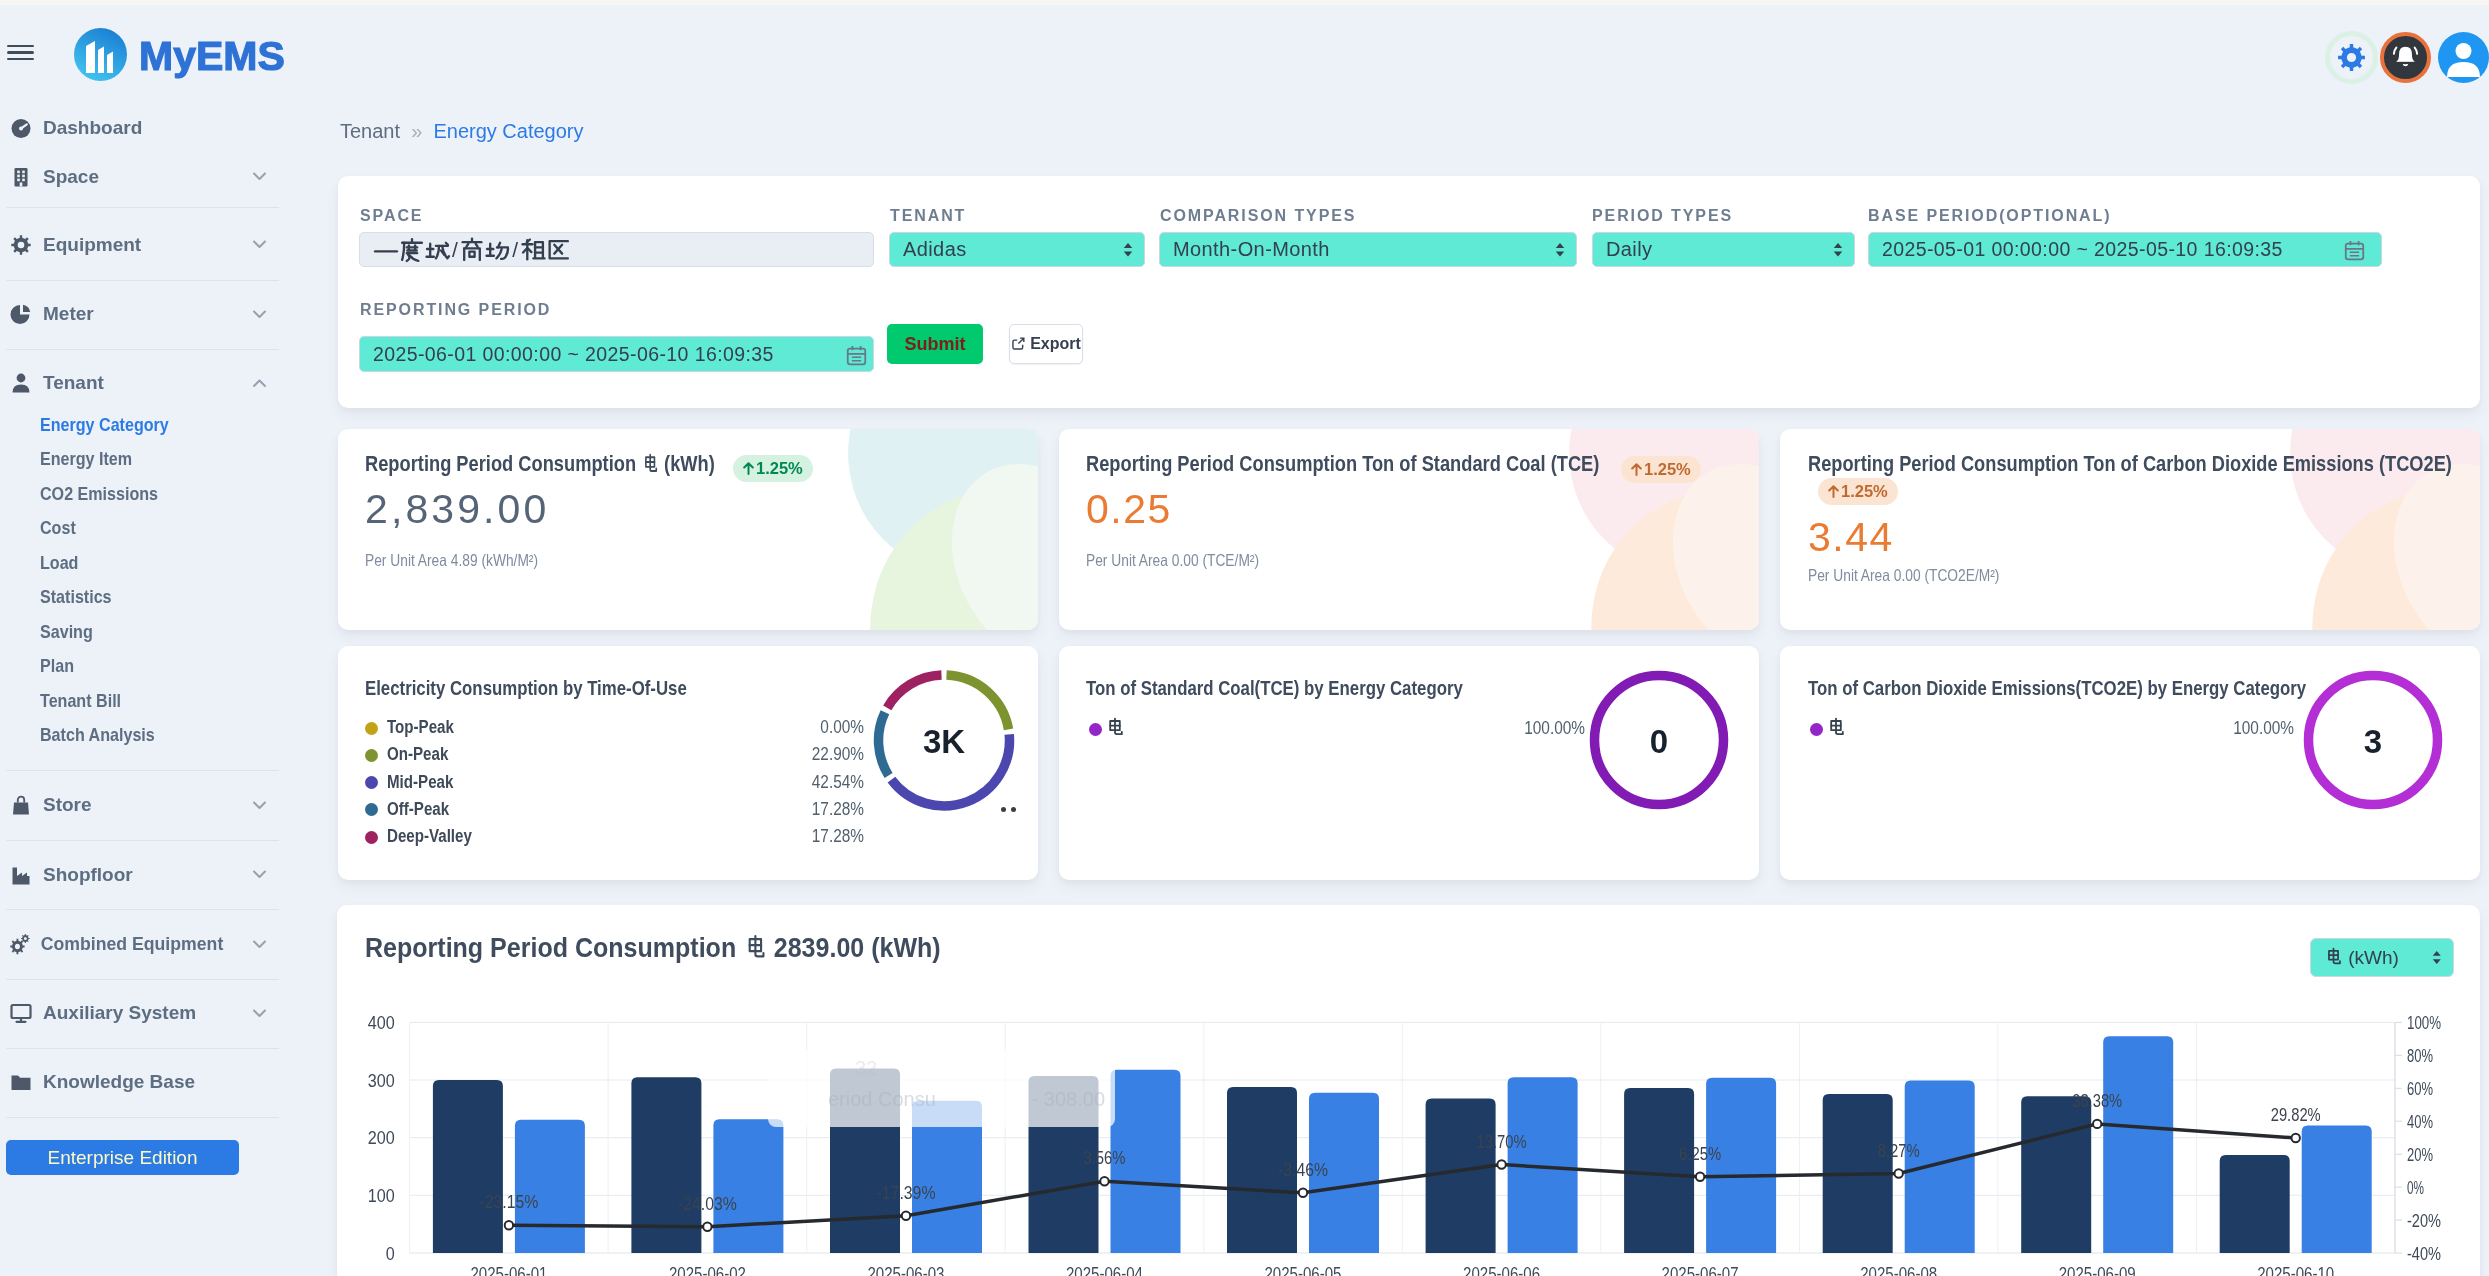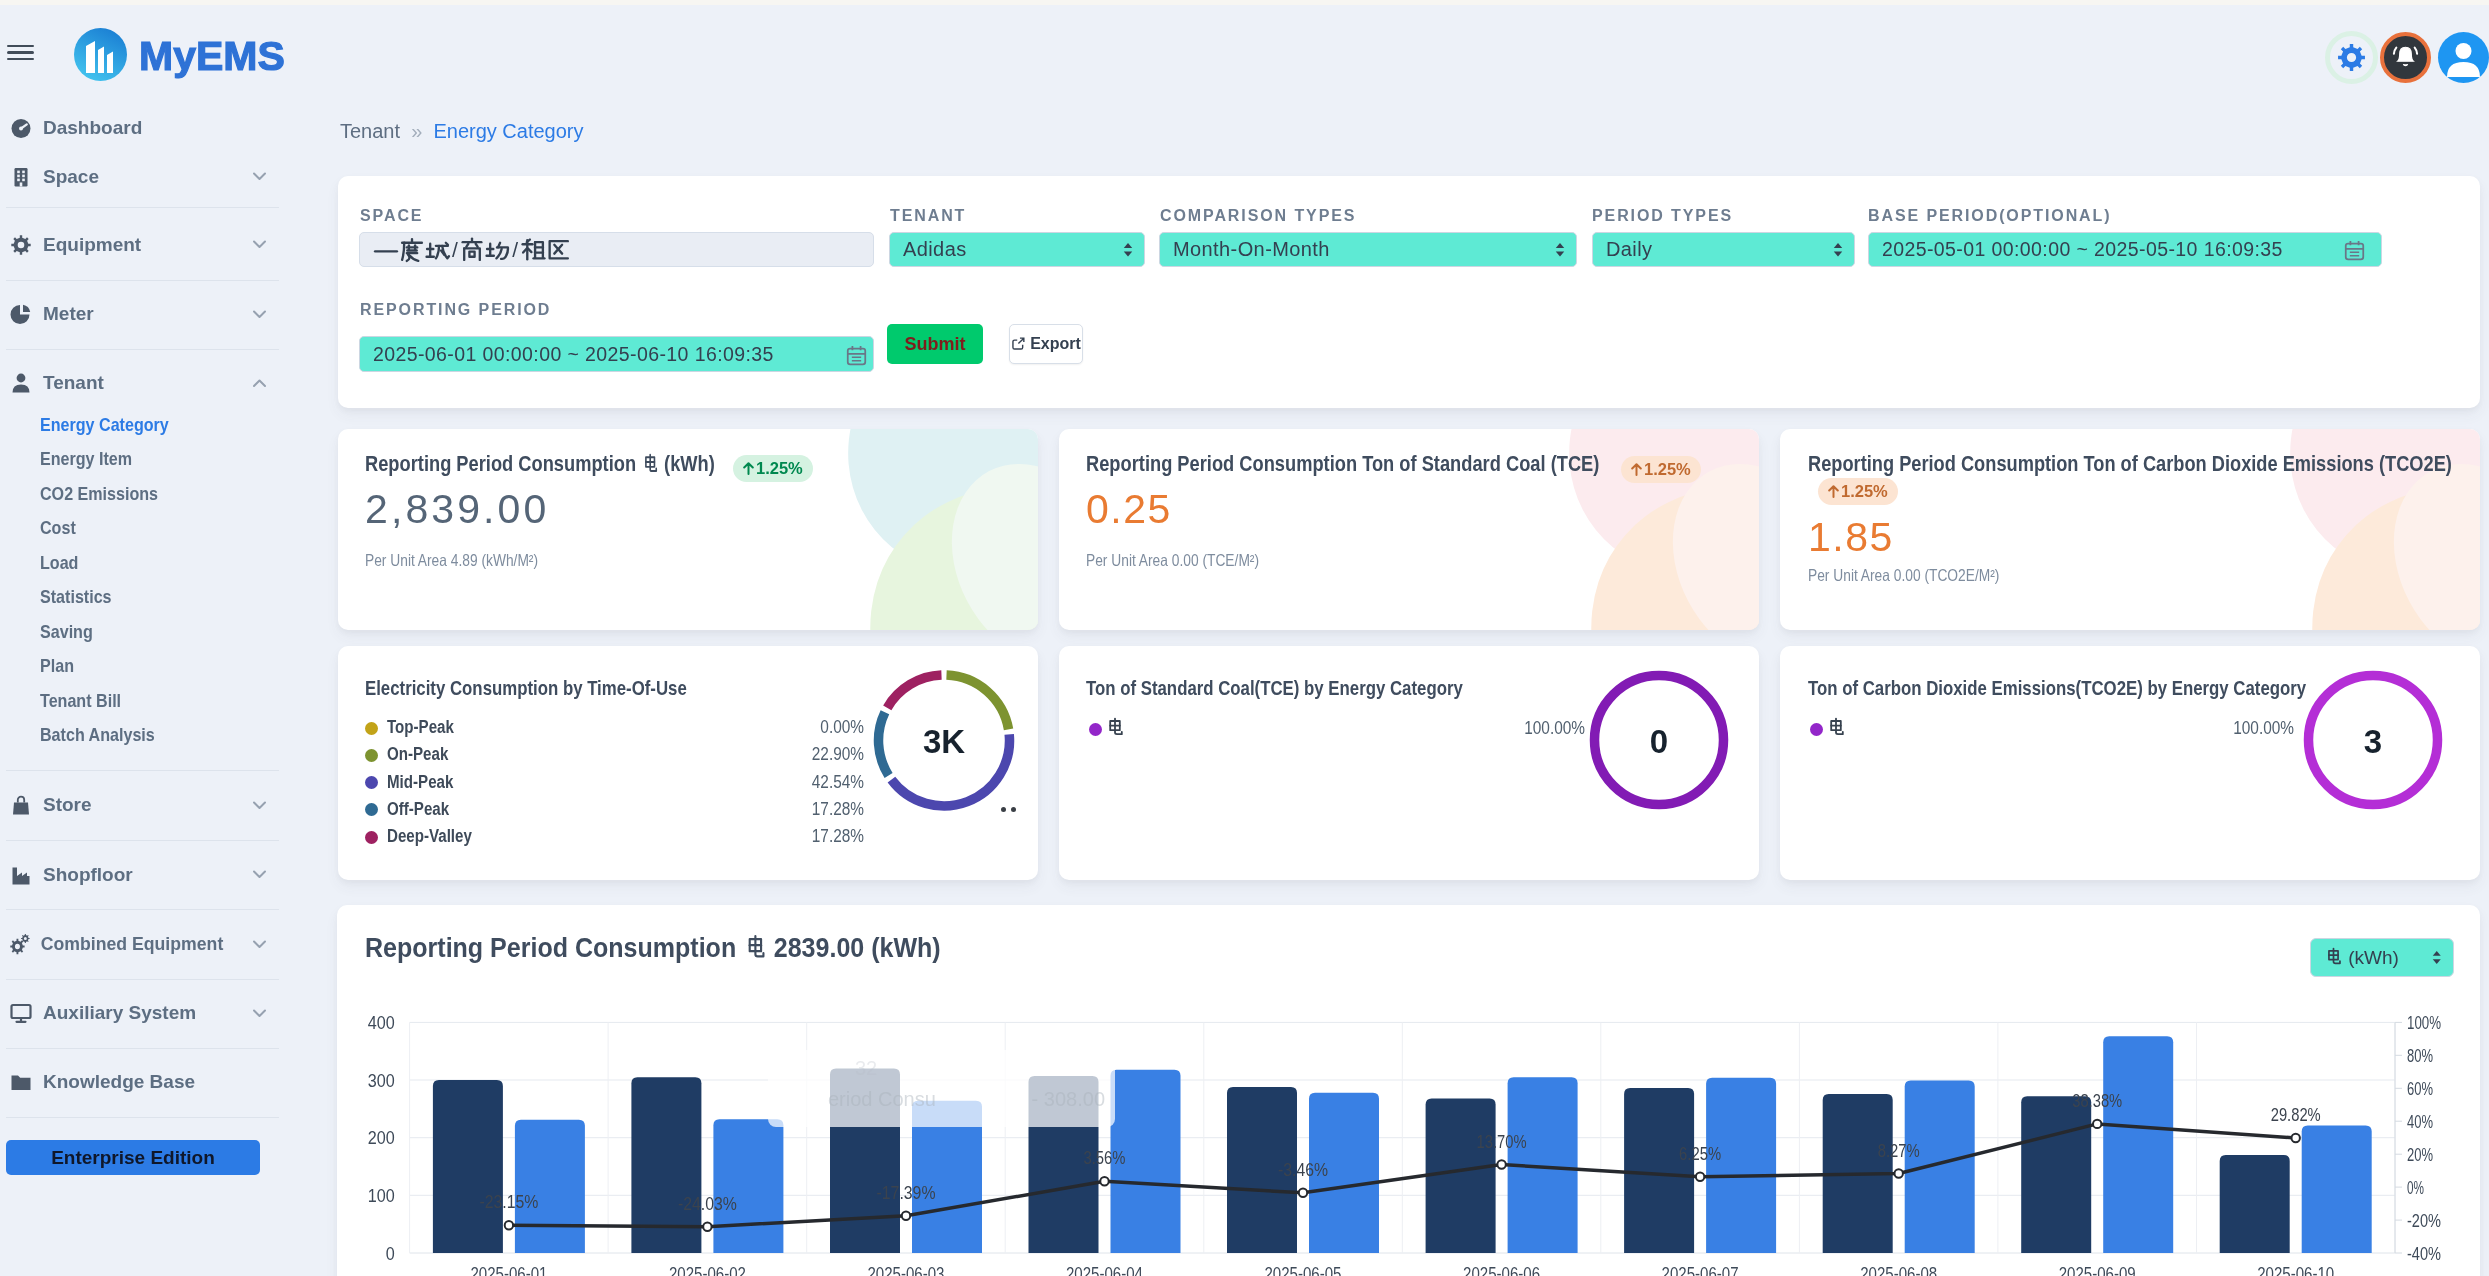--- a/index.html
+++ b/index.html
@@ -159,21 +159,21 @@
     </div>
 <svg class="abs" style="left:253px;top:1008.5px" width="13" height="9" viewBox="0 0 13 9" fill="none">
       <polyline points="1,1.5 6.5,7 12,1.5" stroke="#96a1b0" stroke-width="2" stroke-linecap="round" stroke-linejoin="round"></polyline>
     </svg>
 <div class="mi" style="left:10px;top:1067px;height:30px">
       <svg width="22" height="22" viewBox="0 0 22 22">
         <path d="M1.5,4.5 H8 L10.2,6.8 H20.5 V19 H1.5 Z" fill="#4d5969"></path>
       </svg>
       <span>Knowledge Base</span>
     </div>
-<div class="abs" style="left:6px;top:1140px;width:254px;height:35px;border-radius:5px;background:#2c7be5;color:#0f172a;font-size:19px;font-weight:700;display:flex;align-items:center;justify-content:center">Enterprise Edition</div>
+<div class="abs" style="left:6px;top:1140px;width:233px;height:35px;border-radius:5px;background:#2c7be5;color:#fef9c3;font-size:19px;font-weight:400;display:flex;align-items:center;justify-content:center">Enterprise Edition</div>
 <div class="abs" style="left:340px;top:120px;font-size:20px;color:#5e6e82">Tenant&nbsp;&nbsp;<span style="color:#a3aebc">»</span>&nbsp;&nbsp;<span style="color:#2c7be5">Energy Category</span></div>
 <div class="card" style="left:338px;top:176px;width:2142px;height:232px"></div>
 <div class="lbl" style="left:360px;top:207px">SPACE</div>
 <div class="lbl" style="left:890px;top:207px">TENANT</div>
 <div class="lbl" style="left:1160px;top:207px">COMPARISON TYPES</div>
 <div class="lbl" style="left:1592px;top:207px">PERIOD TYPES</div>
 <div class="lbl" style="left:1868px;top:207px">BASE PERIOD(OPTIONAL)</div>
 <div class="lbl" style="left:360px;top:301px">REPORTING PERIOD</div>
 <div class="inp" style="left:359px;top:232px;width:515px;height:35px;background:#e9edf4;border-color:#d6dee9">
       <svg width="26" height="26" viewBox="0 0 100 100" style="vertical-align:middle;position:relative;top:0px" fill="none" stroke="#344050" stroke-width="9" stroke-linecap="round" stroke-linejoin="round">
@@ -299,21 +299,21 @@
 <div class="ktitle" style="left:1086px;top:452px;transform:scaleX(0.85)">Reporting Period Consumption Ton of Standard Coal (TCE)</div>
 <div class="abs" style="left:1621px;top:456px;height:27px;padding:0 10px;border-radius:14px;background:#fce4d2;color:#c06a30;font-size:16.5px;font-weight:700;display:flex;align-items:center"><svg width="11" height="13" viewBox="0 0 11 13" style="margin-right:2px">
         <path d="M5.5,12 V2 M1.2,5.5 L5.5,1.2 L9.8,5.5" stroke="#c06a30" stroke-width="2" fill="none" stroke-linecap="round" stroke-linejoin="round"></path>
       </svg>1.25%</div>
 <div class="abs" style="left:1086px;top:486px;font-size:41px;letter-spacing:1.5px;color:#e97b32">0.25</div>
 <div class="abs" style="left:1086px;top:551px;font-size:16.5px;color:#7e8c9e;transform:scaleX(0.835);transform-origin:0 0;white-space:nowrap">Per Unit Area 0.00 (TCE/M²)</div>
 <div class="ktitle" style="left:1808px;top:452px;transform:scaleX(0.848)">Reporting Period Consumption Ton of Carbon Dioxide Emissions (TCO2E)</div>
 <div class="abs" style="left:1818px;top:478px;height:27px;padding:0 10px;border-radius:14px;background:#fce4d2;color:#c06a30;font-size:16.5px;font-weight:700;display:flex;align-items:center"><svg width="11" height="13" viewBox="0 0 11 13" style="margin-right:2px">
         <path d="M5.5,12 V2 M1.2,5.5 L5.5,1.2 L9.8,5.5" stroke="#c06a30" stroke-width="2" fill="none" stroke-linecap="round" stroke-linejoin="round"></path>
       </svg>1.25%</div>
-<div class="abs" style="left:1808px;top:514px;font-size:41px;letter-spacing:1.5px;color:#e97b32">1.85</div>
+<div class="abs" style="left:1808px;top:514px;font-size:41px;letter-spacing:1.5px;color:#e97b32">3.44</div>
 <div class="abs" style="left:1808px;top:566px;font-size:16.5px;color:#7e8c9e;transform:scaleX(0.835);transform-origin:0 0;white-space:nowrap">Per Unit Area 0.00 (TCO2E/M²)</div>
 <div class="card" style="left:338px;top:646px;width:700px;height:234px"></div>
 <div class="card" style="left:1059px;top:646px;width:700px;height:234px"></div>
 <div class="card" style="left:1780px;top:646px;width:700px;height:234px"></div>
 <div class="dtitle" style="left:365px;top:676px;transform:scaleX(0.80)">Electricity Consumption by Time-Of-Use</div>
 <div class="dtitle" style="left:1086px;top:676px;transform:scaleX(0.80)">Ton of Standard Coal(TCE) by Energy Category</div>
 <div class="dtitle" style="left:1808px;top:676px;transform:scaleX(0.80)">Ton of Carbon Dioxide Emissions(TCO2E) by Energy Category</div>
 <div class="abs" style="left:365px;top:721.5px;width:13px;height:13px;border-radius:50%;background:#c2a318"></div>
 <div class="abs" style="left:387px;top:717.0px;font-size:18px;font-weight:600;color:#3e4a59;transform:scaleX(0.84);transform-origin:0 0;white-space:nowrap">Top-Peak</div>
 <div class="abs" style="left:714px;top:717.0px;width:150px;text-align:right;font-size:18px;color:#51606f;transform:scaleX(0.855);transform-origin:100% 0">0.00%</div>

